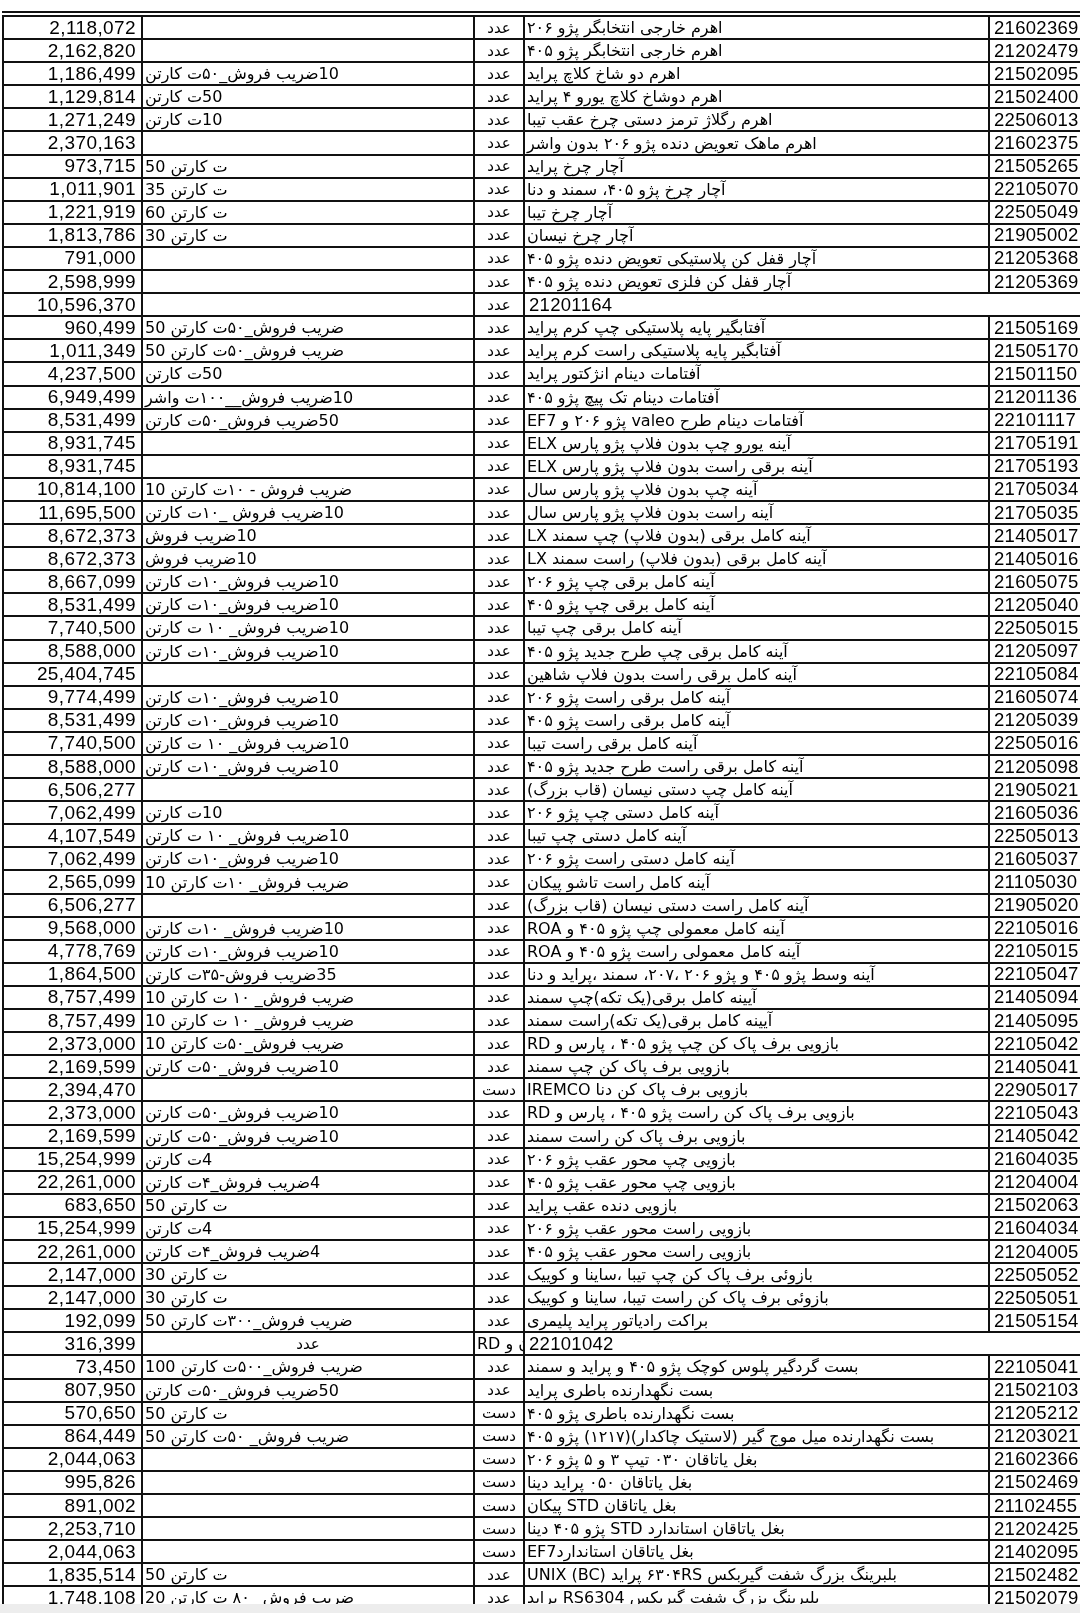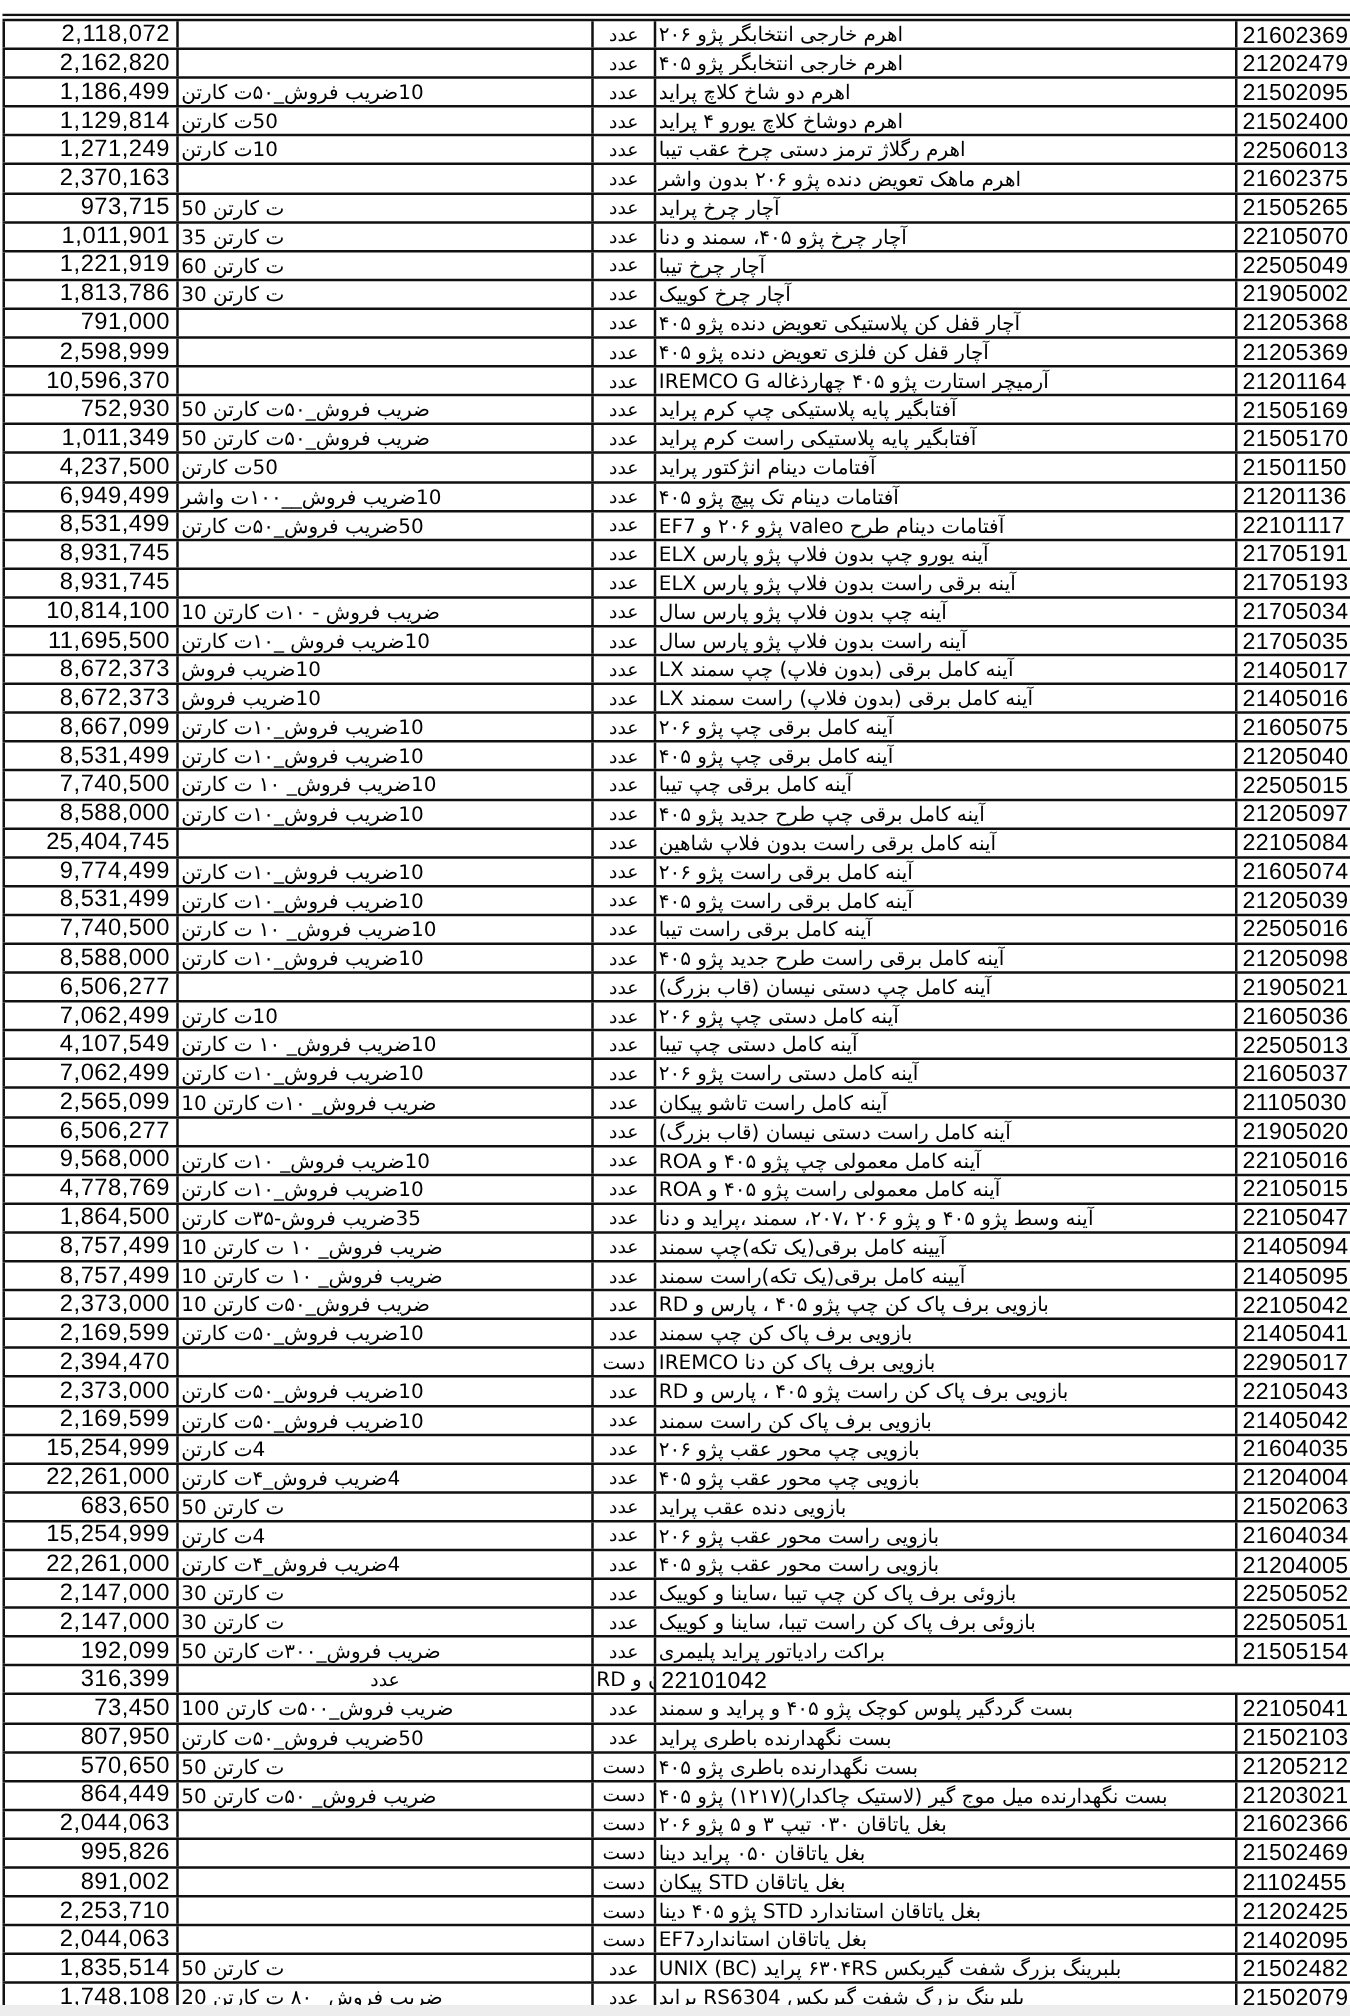--- a/index.html
+++ b/index.html
@@ -139,46 +139,45 @@
     <div class="cell price">1,221,919</div>
     <div class="cell pack">ت کارتن 60</div>
     <div class="cell unit">عدد</div>
     <div class="cell name">آچار چرخ تیبا</div>
     <div class="cell code">22505049</div>
   </div>
       <div class="row">
     <div class="cell price">1,813,786</div>
     <div class="cell pack">ت کارتن 30</div>
     <div class="cell unit">عدد</div>
-    <div class="cell name">آچار چرخ کوییک</div>
+    <div class="cell name">آچار چرخ نیسان</div>
     <div class="cell code">21905002</div>
   </div>
       <div class="row">
     <div class="cell price">791,000</div>
     <div class="cell pack"></div>
     <div class="cell unit">عدد</div>
     <div class="cell name">آچار قفل کن پلاستیکی تعویض دنده پژو ۴۰۵</div>
     <div class="cell code">21205368</div>
   </div>
       <div class="row">
     <div class="cell price">2,598,999</div>
     <div class="cell pack"></div>
     <div class="cell unit">عدد</div>
     <div class="cell name">آچار قفل کن فلزی تعویض دنده پژو ۴۰۵</div>
     <div class="cell code">21205369</div>
   </div>
       <div class="row">
     <div class="cell price">10,596,370</div>
     <div class="cell pack"></div>
     <div class="cell unit">عدد</div>
-    <div class="cell name">آرمیچر استارت پژو ۴۰۵ چهارذغاله IREMCO G</div>
     <div class="cell code">21201164</div>
   </div>
       <div class="row">
-    <div class="cell price">752,930</div>
+    <div class="cell price">960,499</div>
     <div class="cell pack">ضریب فروش_۵۰ت کارتن 50</div>
     <div class="cell unit">عدد</div>
     <div class="cell name">آفتابگیر پایه پلاستیکی چپ کرم پراید</div>
     <div class="cell code">21505169</div>
   </div>
       <div class="row">
     <div class="cell price">1,011,349</div>
     <div class="cell pack">ضریب فروش_۵۰ت کارتن 50</div>
     <div class="cell unit">عدد</div>
     <div class="cell name">آفتابگیر پایه پلاستیکی راست کرم پراید</div>

